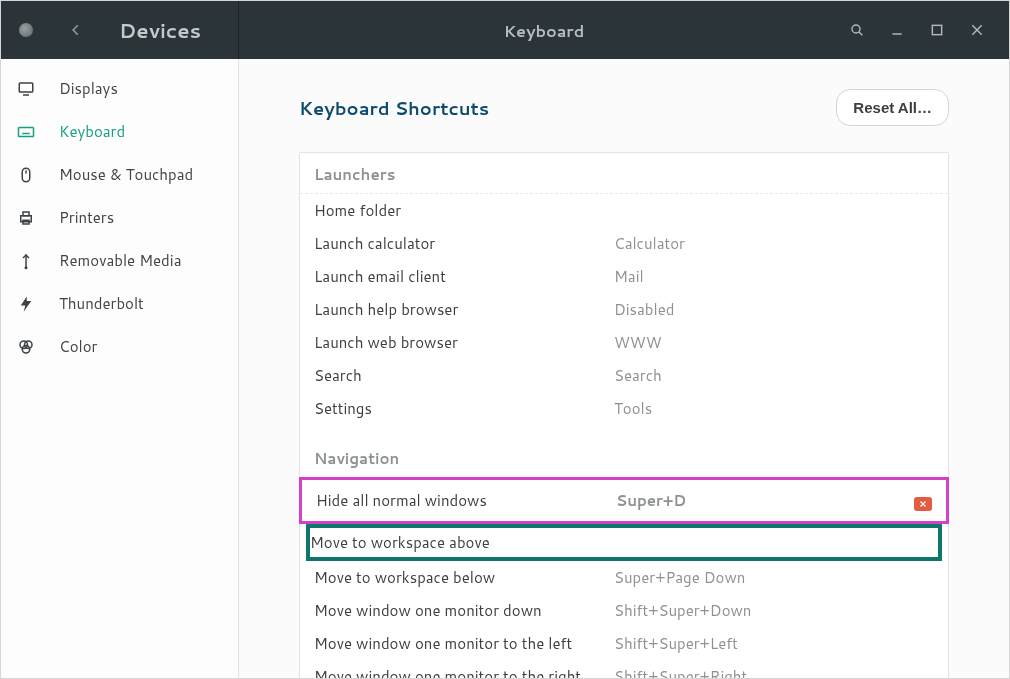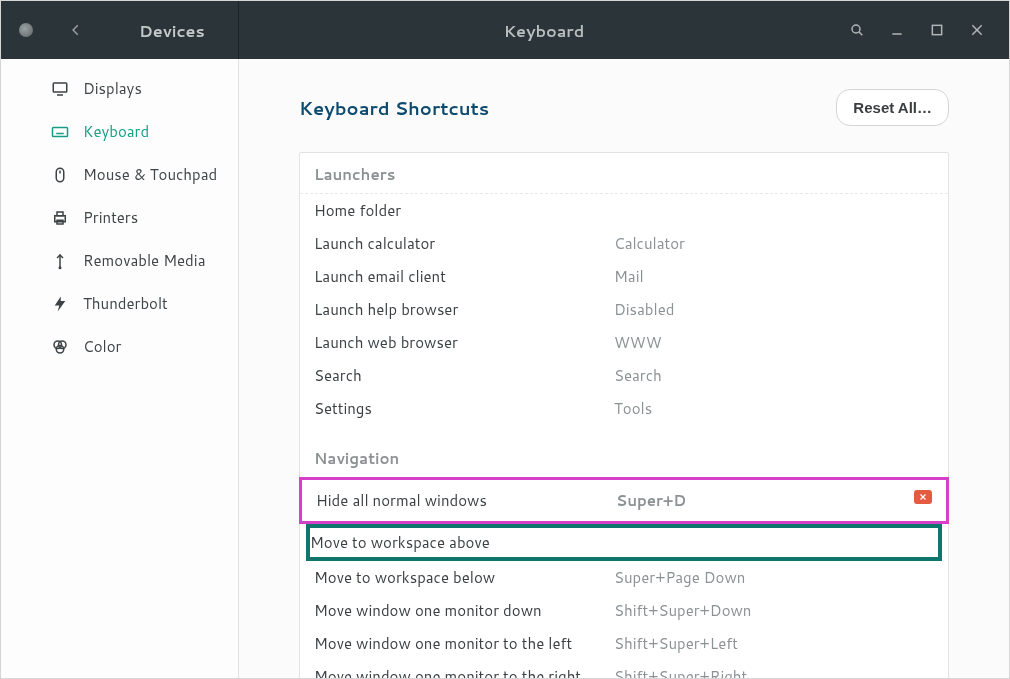--- a/index.html
+++ b/index.html
@@ -56,23 +56,22 @@
     background: radial-gradient(circle at 40% 40%, #9aa1a2, #5c6465);
   }
   .hb-back {
     color: #9aa1a2;
     font-size: 18px;
     cursor: pointer;
     padding: 4px 8px;
   }
   .hb-title {
     font-weight: 600;
-    font-size: 16px;
+    font-size: 20px;
     color: #c4c9ca;
-    margin-left: 20px;
   }
   .hb-icon {
     width: 16px; height: 16px;
     color: #b1b7b8;
     cursor: pointer;
     display:flex; align-items:center; justify-content:center;
   }
   .hb-icon svg { width:16px; height:16px; }
 
   .body {
@@ -83,26 +82,25 @@
   
   .sidebar {
     width: 238px;
     background: #fdfdfd;
     border-right: 1px solid #e1e1e1;
     padding-top: 8px;
   }
   .side-item {
     display: flex;
     align-items: center;
-    gap: 14px;
+    gap: 24px;
     padding: 11px 16px;
     cursor: pointer;
     color: #3f4447;
     font-size: 15px;
-    margin-left: 34px;
   }
   .side-item.active {
     color: #14a085;
   }
   .side-icon {
     width: 18px; height: 18px;
     display:flex; align-items:center; justify-content:center;
     color: #3d4245;
   }
   .side-item.active .side-icon { color: #14a085; }
@@ -142,21 +140,21 @@
   }
   .group-header {
     padding: 11px 14px 8px 14px;
     font-weight: 700;
     font-size: 15px;
     color: #8c9194;
     border-bottom: 1px dashed #e9e9e9;
   }
   .row {
     display: flex;
-    align-items: flex-start;
+    align-items: flex-end;
     padding: 6px 14px;
     min-height: 32px;
   }
   .row .label {
     flex: 0 0 300px;
     color: #3b3f42;
     font-size: 15px;
   }
   .row .accel {
     flex: 1;

